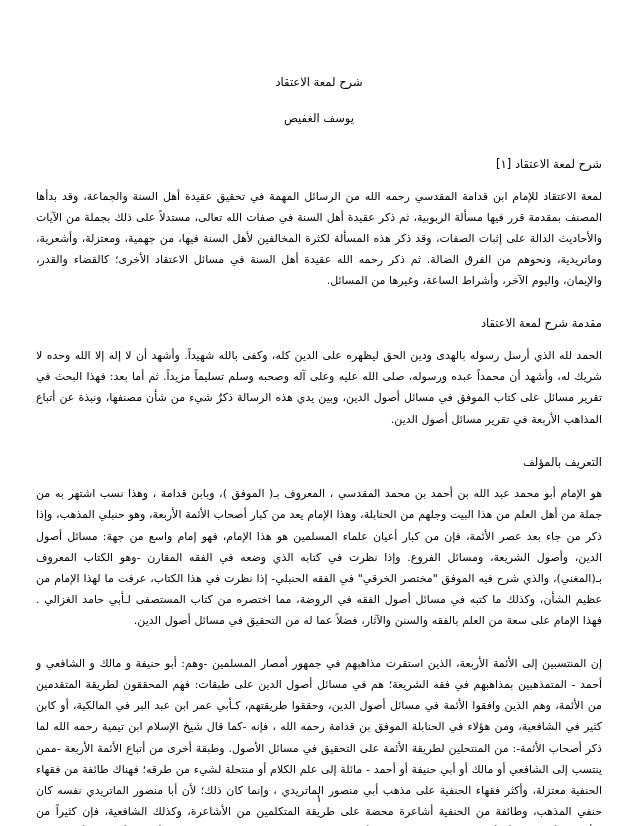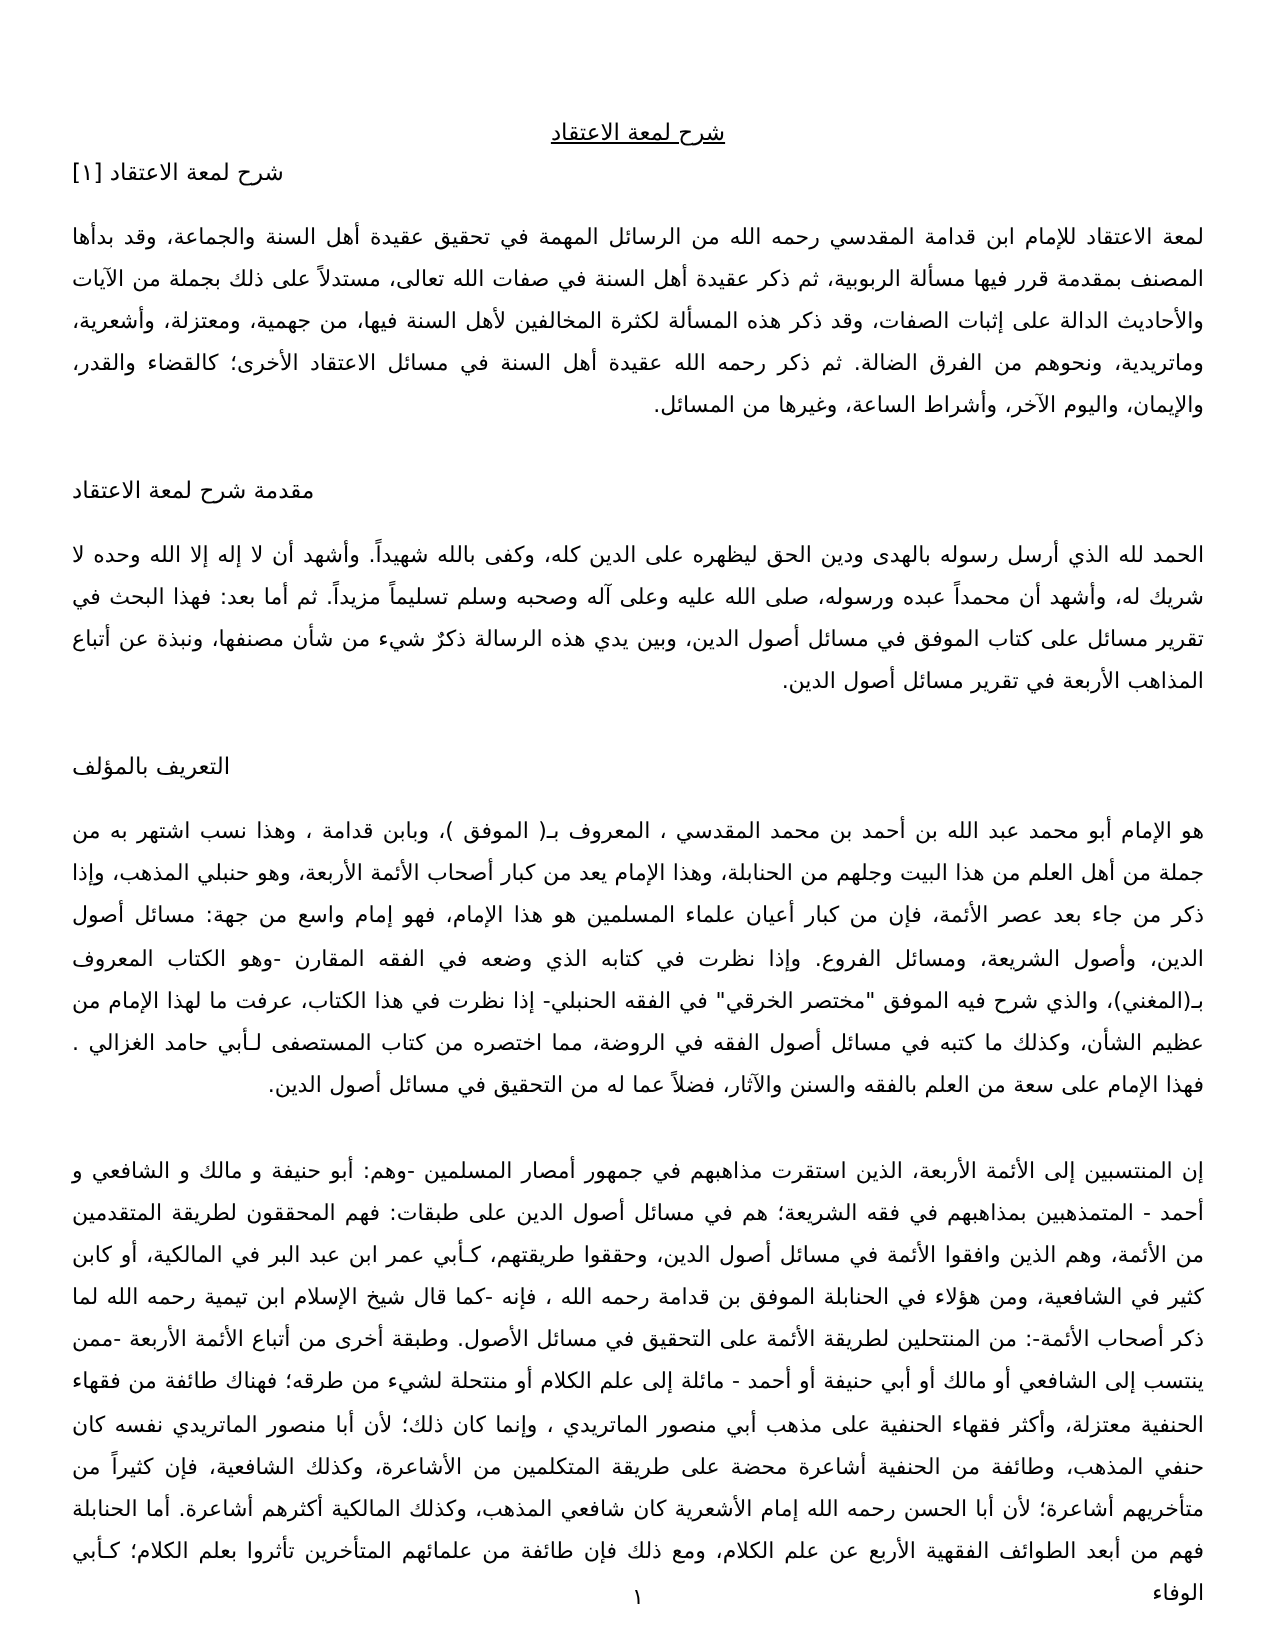--- a/index.html
+++ b/index.html
@@ -20,33 +20,32 @@
     box-sizing: border-box;
     width: 638px;
     height: 826px;
     padding: 56px 36px 20px 36px;
     position: relative;
   }
   .doc-title {
     text-align: center;
     font-size: 11.5px;
     line-height: 1.75;
-    margin: 0;
+    margin: 16px;
     font-weight: normal;
-    text-decoration: underline;
   }
   .doc-author {
     text-align: center;
     font-size: 11.5px;
     line-height: 1.75;
     margin: 0 0 26px 0;
     font-weight: normal;
   }
   .section-heading {
-    text-align: left;
+    text-align: right;
     font-size: 11.5px;
     line-height: 1.8;
     font-weight: normal;
     margin: 0 0 11px 0;
   }
   .body-par {
     text-align: justify;
     text-align-last: right;
     font-size: 11px;
     line-height: 1.92;
@@ -65,20 +64,21 @@
     font-size: 11px;
     line-height: 1;
   }
 </style>
 </head>
 <body>
 
 <div class="page">
 
   <h1 class="doc-title">شرح لمعة الاعتقاد</h1>
+  <div class="doc-author">يوسف الغفيص</div>
 
   <h2 class="section-heading">شرح لمعة الاعتقاد [١]</h2>
   <p class="body-par">لمعة الاعتقاد للإمام ابن قدامة المقدسي رحمه الله من الرسائل المهمة في تحقيق عقيدة أهل السنة والجماعة، وقد بدأها المصنف بمقدمة قرر فيها مسألة الربوبية، ثم ذكر عقيدة أهل السنة في صفات الله تعالى، مستدلاً على ذلك بجملة من الآيات والأحاديث الدالة على إثبات الصفات، وقد ذكر هذه المسألة لكثرة المخالفين لأهل السنة فيها، من جهمية، ومعتزلة، وأشعرية، وماتريدية، ونحوهم من الفرق الضالة. ثم ذكر رحمه الله عقيدة أهل السنة في مسائل الاعتقاد الأخرى؛ كالقضاء والقدر، والإيمان، واليوم الآخر، وأشراط الساعة، وغيرها من المسائل.</p>
 
   <h2 class="section-heading">مقدمة شرح لمعة الاعتقاد</h2>
   <p class="body-par">الحمد لله الذي أرسل رسوله بالهدى ودين الحق ليظهره على الدين كله، وكفى بالله شهيداً. وأشهد أن لا إله إلا الله وحده لا شريك له، وأشهد أن محمداً عبده ورسوله، صلى الله عليه وعلى آله وصحبه وسلم تسليماً مزيداً. ثم أما بعد: فهذا البحث في تقرير مسائل على كتاب الموفق في مسائل أصول الدين، وبين يدي هذه الرسالة ذكرٌ شيء من شأن مصنفها، ونبذة عن أتباع المذاهب الأربعة في تقرير مسائل أصول الدين.</p>
 
   <h2 class="section-heading">التعريف بالمؤلف</h2>
   <p class="body-par">هو الإمام أبو محمد عبد الله بن أحمد بن محمد المقدسي ، المعروف بـ( الموفق )، وبابن قدامة ، وهذا نسب اشتهر به من جملة من أهل العلم من هذا البيت وجلهم من الحنابلة، وهذا الإمام يعد من كبار أصحاب الأئمة الأربعة، وهو حنبلي المذهب، وإذا ذكر من جاء بعد عصر الأئمة، فإن من كبار أعيان علماء المسلمين هو هذا الإمام، فهو إمام واسع من جهة: مسائل أصول الدين، وأصول الشريعة، ومسائل الفروع. وإذا نظرت في كتابه الذي وضعه في الفقه المقارن -وهو الكتاب المعروف بـ(المغني)، والذي شرح فيه الموفق "مختصر الخرقي" في الفقه الحنبلي- إذا نظرت في هذا الكتاب، عرفت ما لهذا الإمام من عظيم الشأن، وكذلك ما كتبه في مسائل أصول الفقه في الروضة، مما اختصره من كتاب المستصفى لـأبي حامد الغزالي . فهذا الإمام على سعة من العلم بالفقه والسنن والآثار، فضلاً عما له من التحقيق في مسائل أصول الدين.</p>
 

